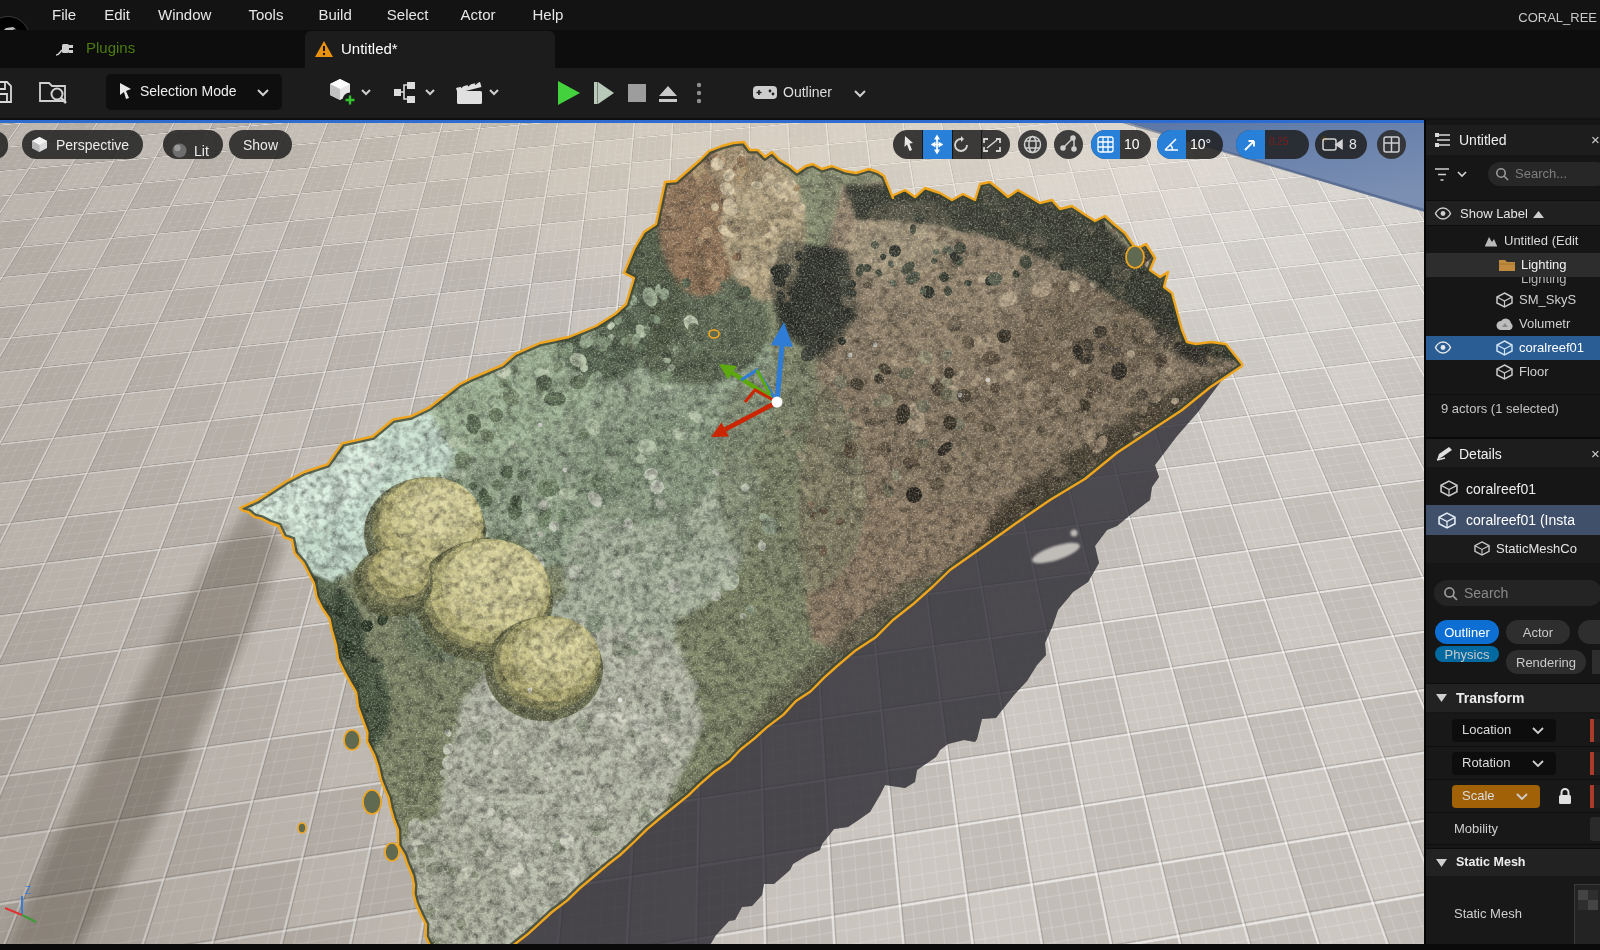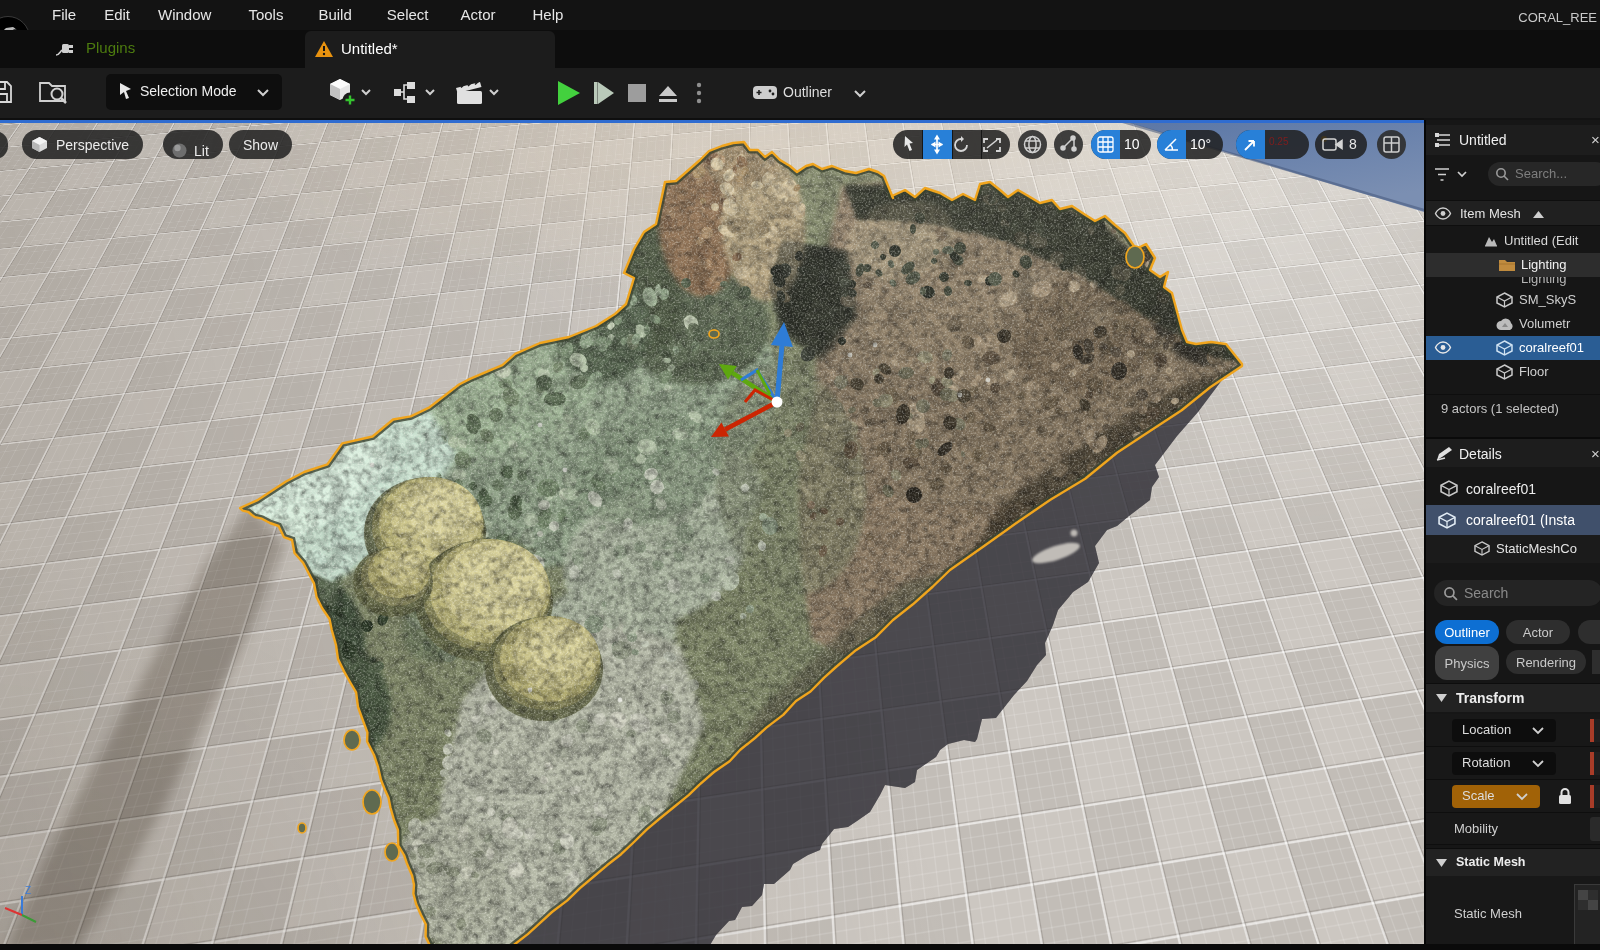--- a/index.html
+++ b/index.html
@@ -1207,21 +1207,21 @@
           <path d="M9 9 L13 13" stroke="#9a9a9a" stroke-width="1.6"></path>
         </svg>
     <div class="abs" style="left:27px;top:4px;color:#7e7e7e">Search...</div>
   </div>
 
   <div class="abs" style="left:0;top:80px;width:176px;height:26px;background:#202020;border-top:1px solid #0e0e0e;border-bottom:1px solid #0e0e0e">
     <svg class="abs" style="left:8px;top:6px" width="18" height="13" viewBox="0 0 18 13">
           <path d="M9 1 C4 1 1.5 6.5 1.5 6.5 C1.5 6.5 4 12 9 12 C14 12 16.5 6.5 16.5 6.5 C16.5 6.5 14 1 9 1 Z" fill="none" stroke="#cfcfcf" stroke-width="1.4"></path>
           <circle cx="9" cy="6.5" r="2.4" fill="#cfcfcf"></circle>
         </svg>
-    <div class="abs" style="left:34px;top:5px;color:#e4e4e4">Item Mesh</div>
+    <div class="abs" style="left:34px;top:5px;color:#e4e4e4">Show Label</div>
     <svg class="abs" style="left:107px;top:10px" width="11" height="7" viewBox="0 0 11 7">
           <path d="M5.5 0 L11 7 H0 Z" fill="#cfcfcf"></path>
         </svg>
   </div>
 
   <div class="abs" style="left:0;top:109px;width:176px;height:24px">
     <svg class="abs" style="left:57px;top:4px" width="16" height="15" viewBox="0 0 16 15">
           <path d="M2 13 L6 4 L9 9 L11 6 L14 13 Z" fill="#b9b9b9"></path>
           <path d="M2 13 H14" stroke="#b9b9b9"></path>
         </svg>
@@ -1307,21 +1307,21 @@
     <svg class="abs" style="left:9px;top:6px" width="15" height="15" viewBox="0 0 14 14">
           <circle cx="6" cy="6" r="4.2" fill="none" stroke="#9a9a9a" stroke-width="1.6"></circle>
           <path d="M9 9 L13 13" stroke="#9a9a9a" stroke-width="1.6"></path>
         </svg>
     <div class="abs" style="left:30px;top:5px;color:#8a8a8a;font-size:14px">Search</div>
   </div>
 
   <div class="abs" style="left:9px;top:500px;width:64px;height:24px;background:#0d6fd3;border-radius:12px;color:#fff;display:flex;align-items:center;justify-content:center">Outliner</div>
   <div class="abs" style="left:80px;top:500px;width:64px;height:24px;background:#2e2e2e;border-radius:12px;color:#c9c9c9;display:flex;align-items:center;justify-content:center">Actor</div>
   <div class="abs" style="left:152px;top:500px;width:24px;height:24px;background:#2e2e2e;border-radius:12px 0 0 12px"></div>
-  <div class="abs" style="left:9px;top:526px;width:64px;height:34px;background:#404040;border-radius:12px;color:#c9c9c9;display:flex;align-items:center;justify-content:center">Physics</div>
+  <div class="abs" style="left:9px;top:526px;width:64px;height:16px;background:#0369a1;border-radius:12px;color:#c9c9c9;display:flex;align-items:center;justify-content:center">Physics</div>
   <div class="abs" style="left:80px;top:530px;width:80px;height:24px;background:#2e2e2e;border-radius:12px;color:#c9c9c9;display:flex;align-items:center;justify-content:center">Rendering</div>
   <div class="abs" style="left:166px;top:530px;width:10px;height:24px;background:#2e2e2e"></div>
 
   <div class="abs" style="left:0;top:563px;width:176px;height:29px;background:#222;border-top:1px solid #0d0d0d">
     <svg class="abs" style="left:10px;top:10px" width="11" height="8" viewBox="0 0 11 8">
           <path d="M0 0 H11 L5.5 8 Z" fill="#cfcfcf"></path>
         </svg>
     <div class="abs" style="left:30px;top:6px;color:#ededed;font-weight:bold;font-size:14px">Transform</div>
   </div>
   <div class="abs" style="left:0;top:594px;width:176px;height:33px;background:#181818;border-bottom:1px solid #0e0e0e">

